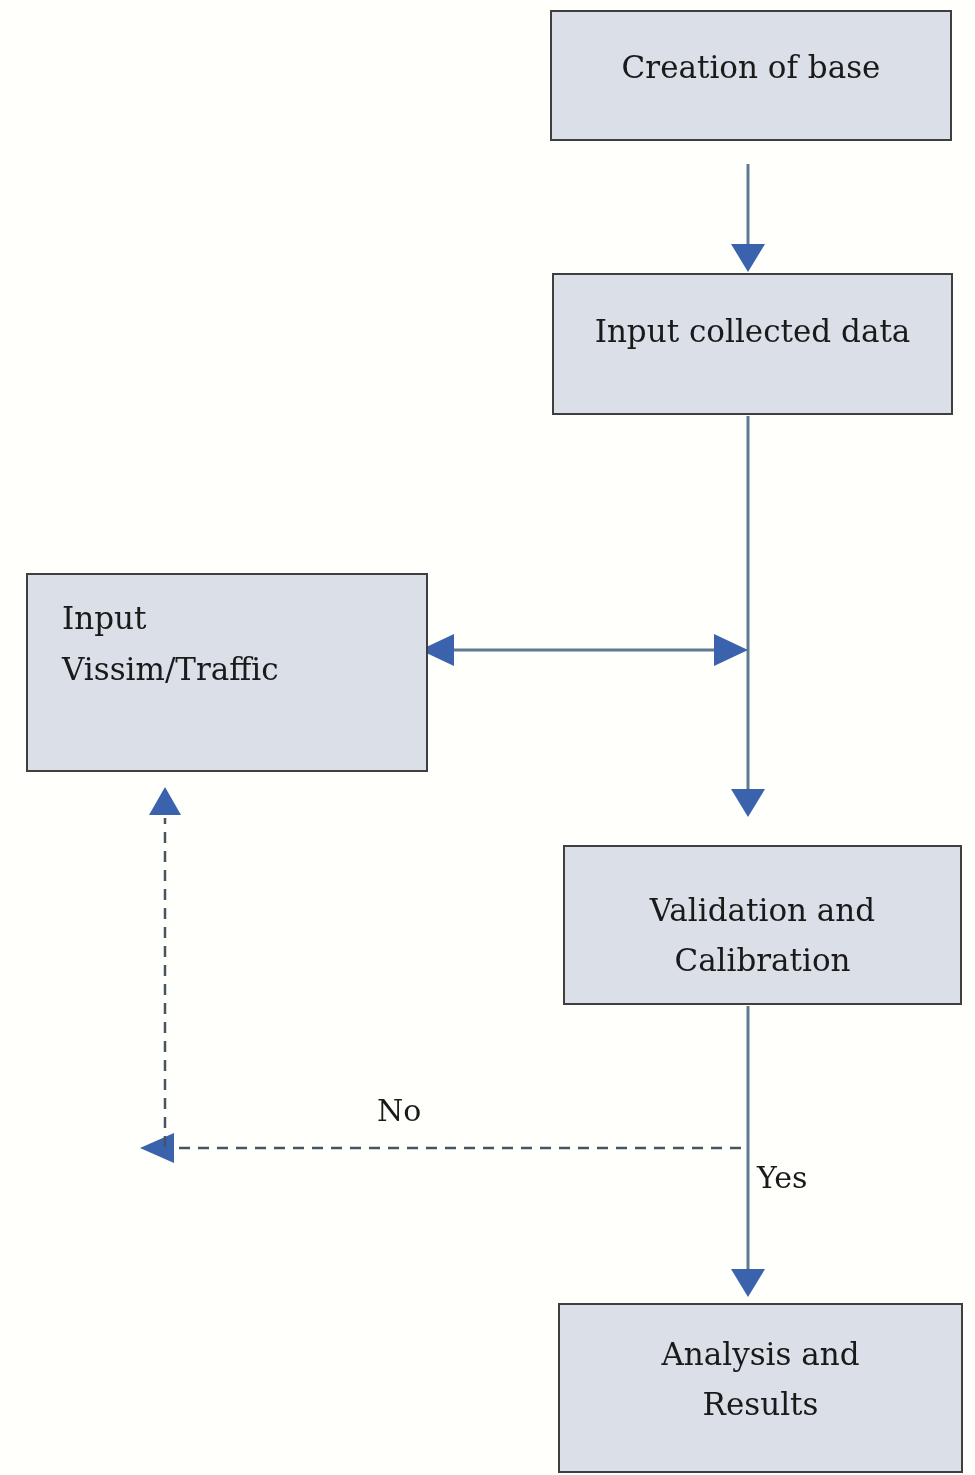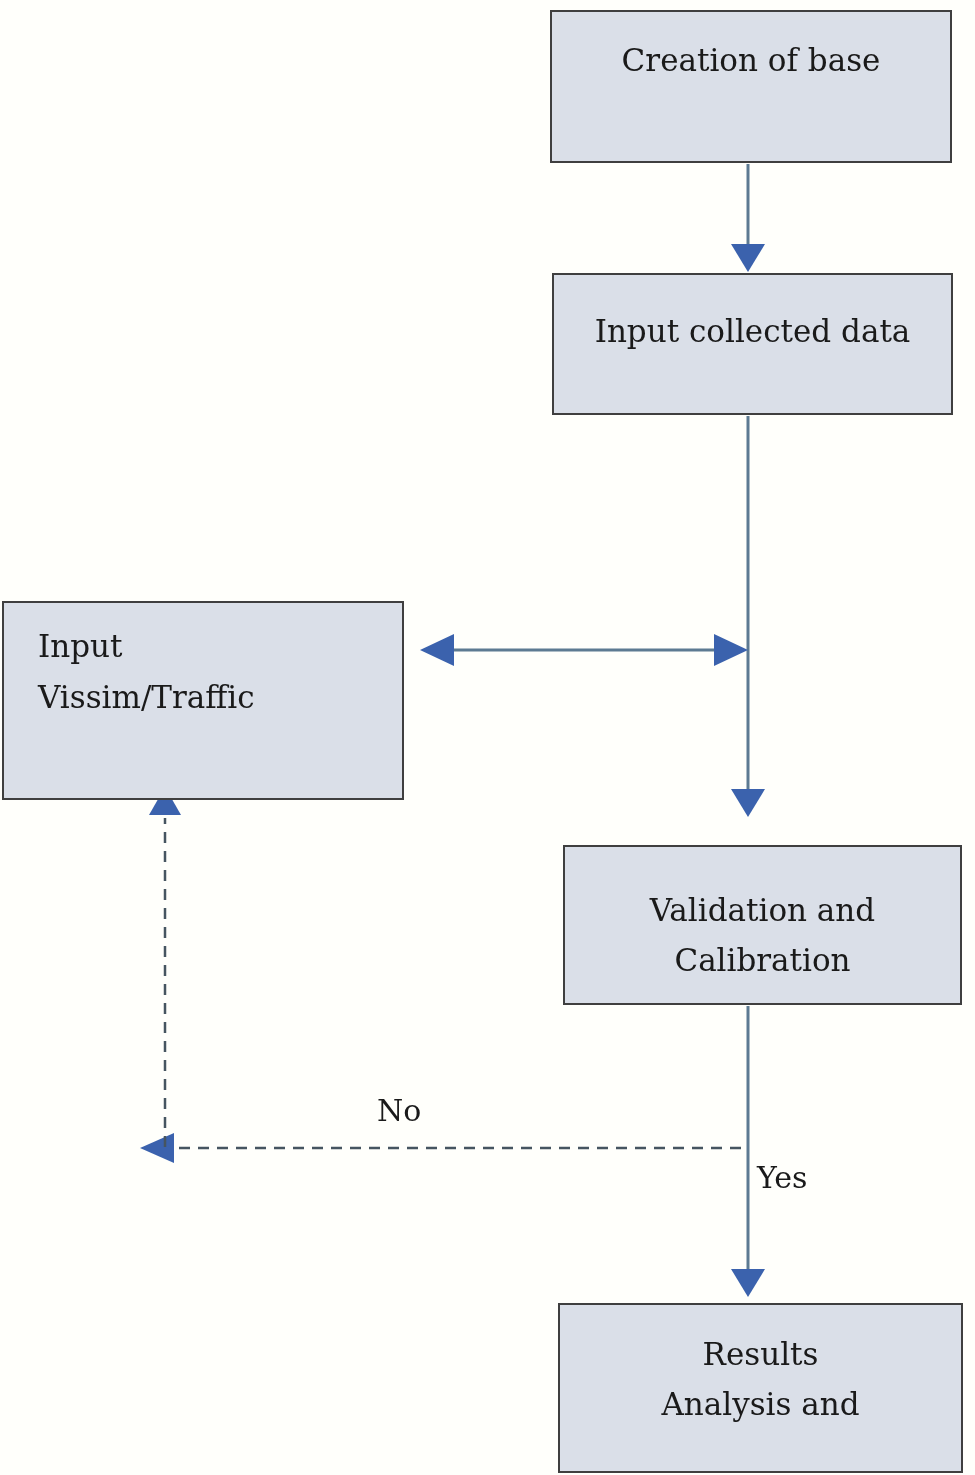--- a/index.html
+++ b/index.html
@@ -44,23 +44,23 @@
   }
   .flowbox {
     position: absolute;
     background: var(--box-fill);
     border: 2px solid var(--box-border);
     font-size: 31px;
     line-height: 50px;
     text-align: center;
   }
   .flowbox .line { display: block; }
-  #box-creation   { left: 550px; top: 10px;   width: 402px; height: 153px; padding-top: 23px; }
+  #box-creation   { left: 550px; top: 10px;   width: 402px; height: 131px; padding-top: 30px; }
   #box-inputdata  { left: 552px; top: 273px;  width: 401px; height: 142px; padding-top: 31px; }
-  #box-vissim     { left: 2px;  top: 573px;  width: 402px; height: 199px; padding: 18px 16px 0 34px; text-align: left; line-height: 51px; margin-top: 28px; }
+  #box-vissim     { left: 26px;  top: 573px;  width: 402px; height: 199px; padding: 18px 16px 0 34px; text-align: left; line-height: 51px; }
   #box-validation { left: 563px; top: 845px;  width: 399px; height: 160px; padding-top: 38px; }
   #box-analysis   { left: 558px; top: 1303px; width: 405px; height: 170px; padding-top: 24px; }
   .edge-label {
     position: absolute;
     font-size: 30px;
     line-height: 36px;
     white-space: nowrap;
   }
   #label-no  { left: 377px; top: 1093px; }
   #label-yes { left: 757px; top: 1160px; }
@@ -116,20 +116,20 @@
     <span class="line">Input</span>
     <span class="line">Vissim/Traffic</span>
   </div>
 
   <div class="flowbox" id="box-validation">
     <span class="line">Validation and</span>
     <span class="line">Calibration</span>
   </div>
 
   <div class="flowbox" id="box-analysis">
+    <span class="line">Analysis and</span>
     <span class="line">Results</span>
-    <span class="line">Analysis and</span>
   </div>
 
   <div class="edge-label" id="label-no">No</div>
   <div class="edge-label" id="label-yes">Yes</div>
 
 </div>
 
 </body></html>

